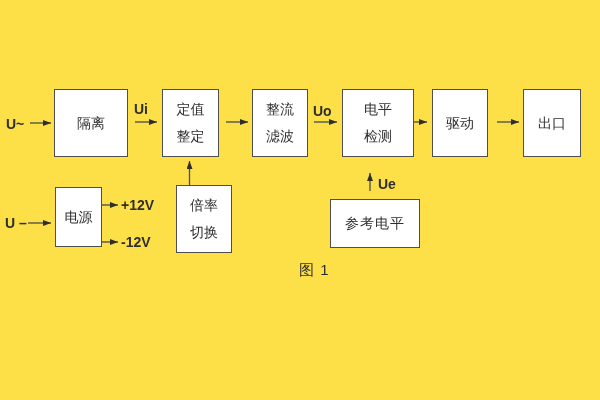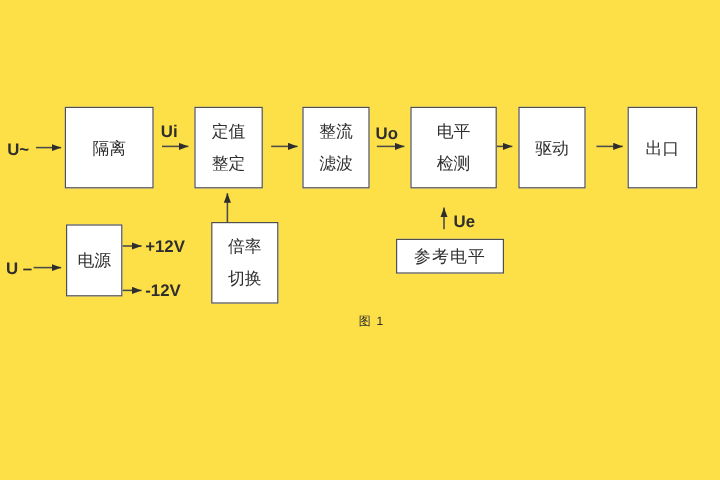--- a/index.html
+++ b/index.html
@@ -13,21 +13,21 @@
     position:absolute;box-sizing:border-box;border:1px solid #4f4f4f;background:#ffffff;
     display:flex;flex-direction:column;justify-content:center;align-items:center;
     font-size:14px;line-height:27px;color:#2e2e2e;text-align:center;
   }
   .node .ln{display:block;white-space:nowrap;}
   .node-wide .ln{letter-spacing:1px;}
   .sig{
     position:absolute;font-size:14px;font-weight:600;color:#2e2e2e;white-space:nowrap;line-height:16px;
   }
   .caption{
-    position:absolute;font-size:10px;font-weight:400;color:#2e2e2e;letter-spacing:1px;white-space:nowrap;
+    position:absolute;font-size:15px;font-weight:400;color:#2e2e2e;letter-spacing:1px;white-space:nowrap;
   }
 </style>
 </head>
 <body>
 
 <div id="canvas">
 
   <svg class="wires" viewBox="0 0 600 400" xmlns="http://www.w3.org/2000/svg">
     <defs>
       <marker id="ah" markerWidth="8" markerHeight="6" refX="8" refY="3" orient="auto" markerUnits="userSpaceOnUse">
@@ -76,21 +76,21 @@
 
   <div class="node" style="left:55px;top:187px;width:47px;height:60px">
     <span class="ln">电源</span>
   </div>
 
   <div class="node" style="left:176px;top:185px;width:56px;height:68px">
     <span class="ln">倍率</span>
     <span class="ln">切换</span>
   </div>
 
-  <div class="node node-wide" style="left:330px;top:199px;width:90px;height:29px">
+  <div class="node node-wide" style="left:330px;top:199px;width:90px;height:49px">
     <span class="ln">参考电平</span>
   </div>
 
   <span class="sig" style="left:6px;top:116px">U~</span>
   <span class="sig" style="left:134px;top:101px">Ui</span>
   <span class="sig" style="left:313px;top:103px">Uo</span>
   <span class="sig" style="left:378px;top:176px">Ue</span>
   <span class="sig" style="left:5px;top:215px">U –</span>
   <span class="sig" style="left:121px;top:197px">+12V</span>
   <span class="sig" style="left:121px;top:234px">-12V</span>

